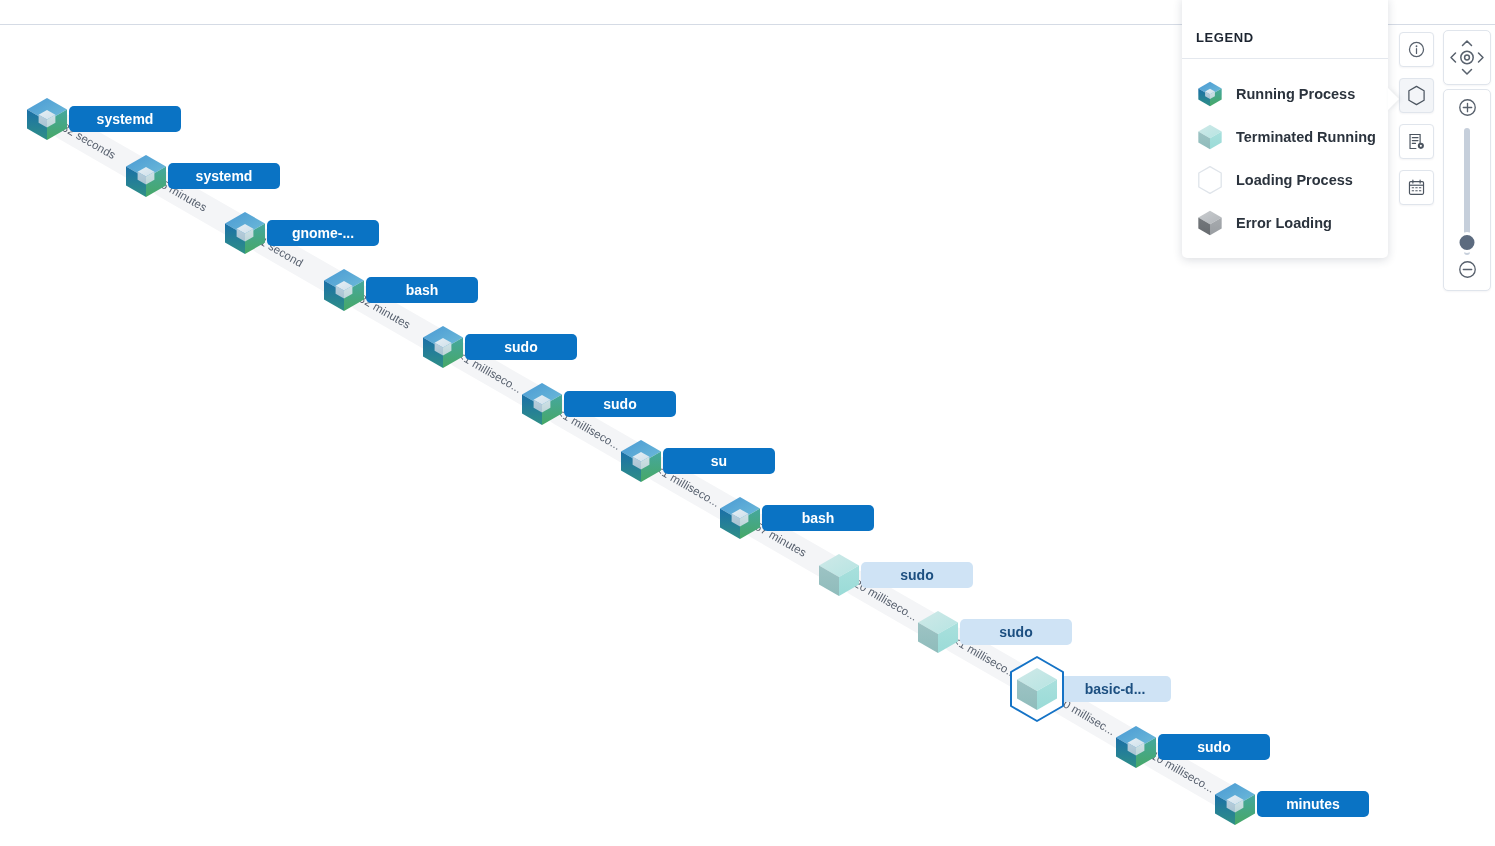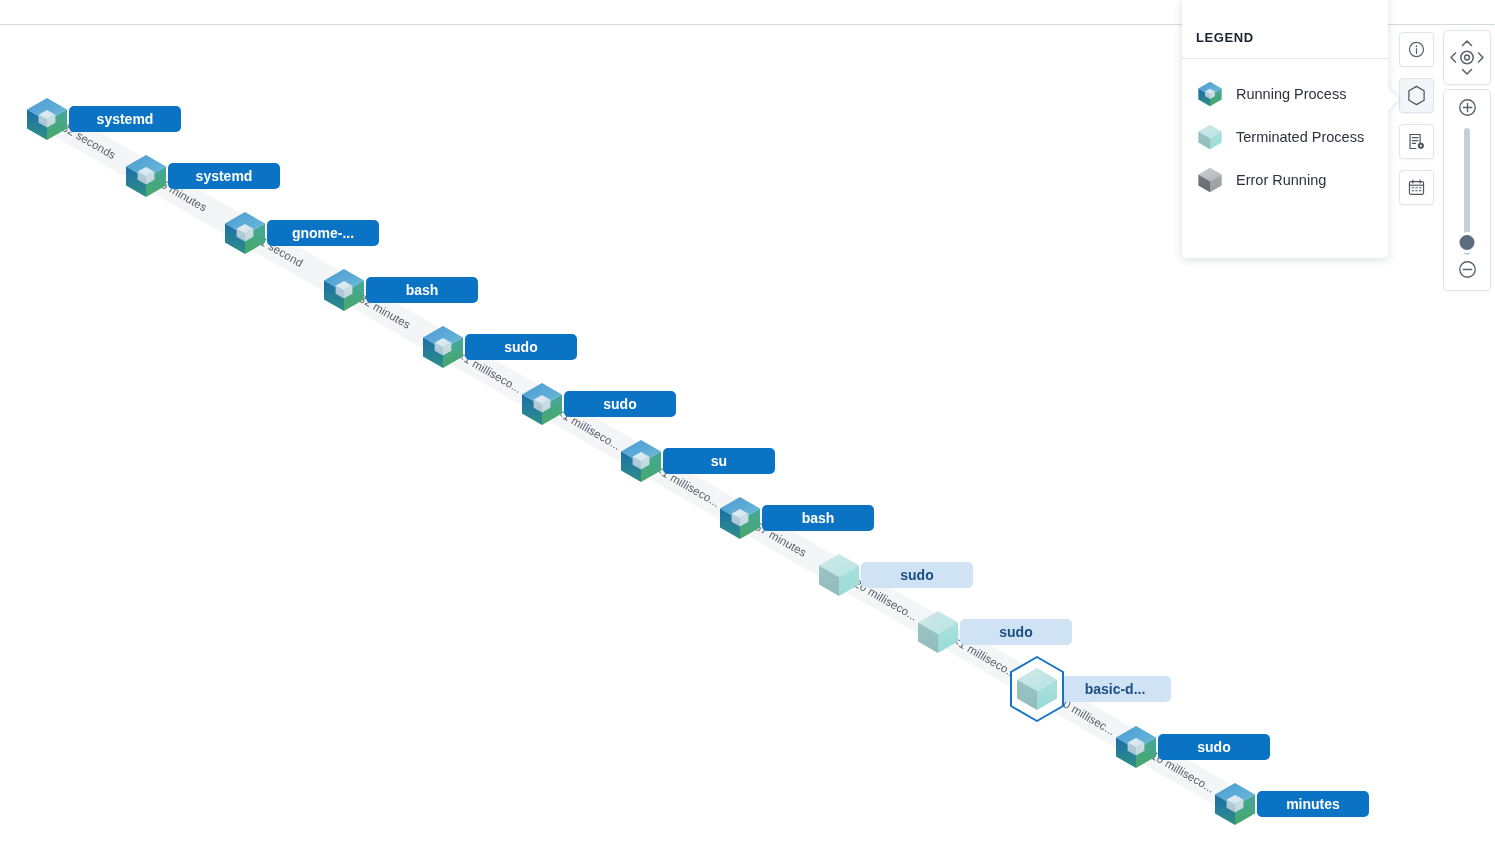--- a/index.html
+++ b/index.html
@@ -113,21 +113,21 @@
     color: #1c2430;
     letter-spacing: .6px;
     padding: 34px 0 0 14px;
     height: 62px;
   }
   .legend-divider {
     height: 1px;
     background: #e4e8ee;
     margin: 0;
   }
-  .legend-items { padding-top: 13px; }
+  .legend-items { padding-top: 13px; font-weight: bold; }
   .legend-row {
     display: flex;
     align-items: center;
     height: 43px;
     padding-left: 14px;
   }
   .legend-swatch {
     width: 28px; height: 28px;
     flex: 0 0 28px;
     margin-right: 12px;
@@ -453,32 +453,40 @@
         </div>
         <div class="legend-row">
           <span class="legend-swatch">
             <svg viewBox="0 0 48 48" width="28" height="28">
     <path d="M24 3 L44 14.5 L24 26 L4 14.5 Z" fill="url(#termTop)"></path>
     <path d="M4 14.5 L24 26 L24 45 L4 33.5 Z" fill="url(#termLeft)"></path>
     <path d="M44 14.5 L44 33.5 L24 45 L24 26 Z" fill="url(#termRight)"></path>
 
   </svg>
           </span>
-          <span class="legend-label">Terminated Process</span>
+          <span class="legend-label">Terminated Running</span>
+        </div>
+        <div class="legend-row">
+          <span class="legend-swatch">
+            <svg viewBox="0 0 28 30" width="28" height="30" fill="#ffffff" stroke="#dfe4ea" stroke-width="1.3">
+    <path d="M14 1.6 25.2 8v14L14 28.4 2.8 22V8z" stroke-linejoin="round"></path>
+  </svg>
+          </span>
+          <span class="legend-label">Loading Process</span>
         </div>
         <div class="legend-row">
           <span class="legend-swatch">
             <svg viewBox="0 0 48 48" width="28" height="28">
     <path d="M24 3 L44 14.5 L24 26 L4 14.5 Z" fill="url(#errTop)"></path>
     <path d="M4 14.5 L24 26 L24 45 L4 33.5 Z" fill="url(#errLeft)"></path>
     <path d="M44 14.5 L44 33.5 L24 45 L24 26 Z" fill="url(#errRight)"></path>
 
   </svg>
           </span>
-          <span class="legend-label">Error Running</span>
+          <span class="legend-label">Error Loading</span>
         </div>
       </div>
   </div>
 
   <div class="tool-col">
 
     <div class="tool-btn">
       <span>
         <svg width="19" height="19" viewBox="0 0 20 20" fill="none" stroke="#58616d" stroke-width="1.3">
           <circle cx="10" cy="10" r="7.4"></circle>

